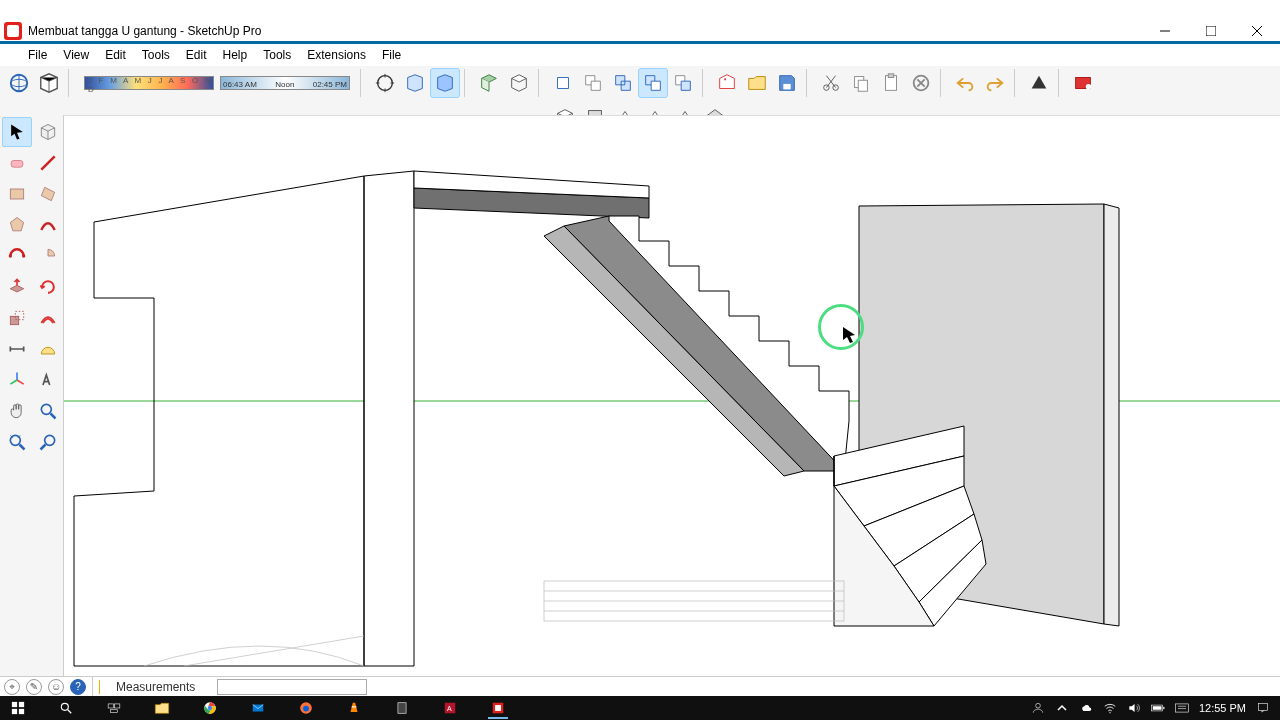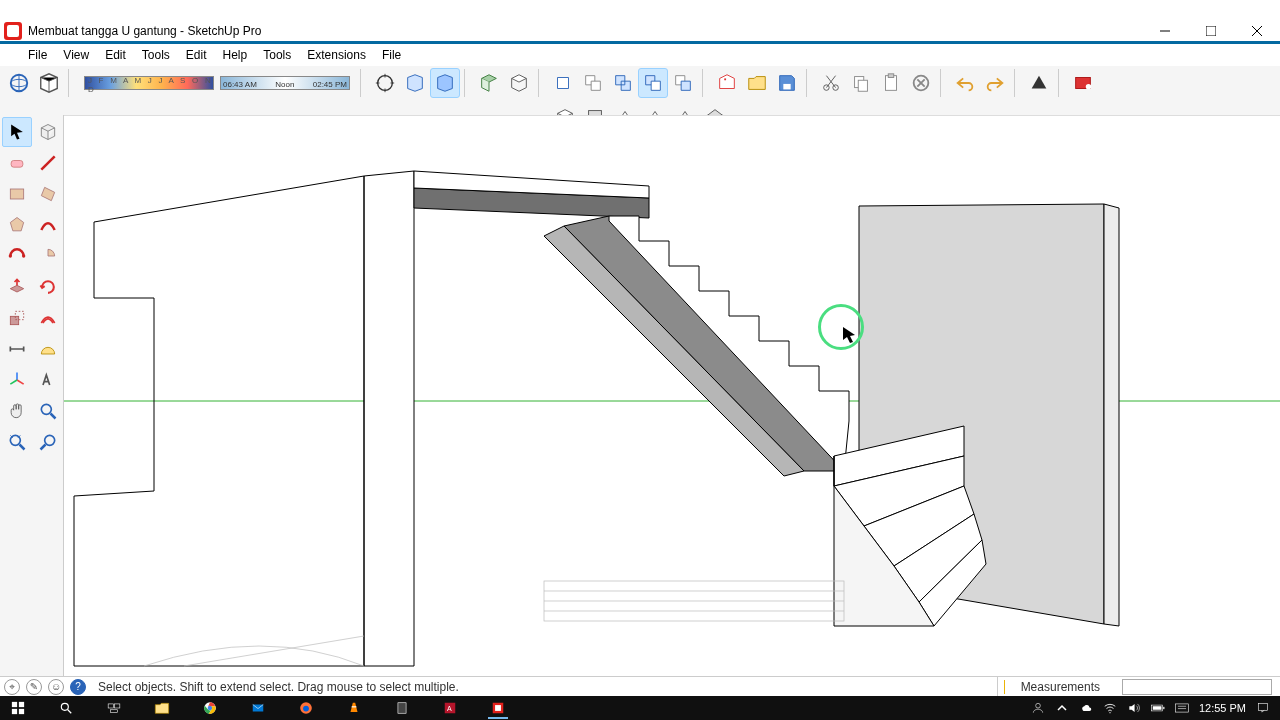--- a/index.html
+++ b/index.html
@@ -547,21 +547,20 @@
         </svg>
     </div>
   </div>
 </div>
 
 <div class="statusbar">
   <div class="sb-icon">⌖</div>
   <div class="sb-icon">✎</div>
   <div class="sb-icon">☺</div>
   <div class="sb-icon" style="background:#2a64b8;color:#fff;border-color:#2a64b8">?</div>
-  <div class="hint">Select objects. Shift to extend select. Drag mouse to select multiple.</div>
   <div style="border-left:1px solid #ccc; height:100%"></div>
   <div class="measure-label">Measurements</div>
   <div class="measure-box"></div>
 </div>
 
 <div class="taskbar">
   <div class="task-btn start">
     <svg viewBox="0 0 16 16">
         <rect x="1" y="1" width="6" height="6" fill="#fff"></rect>
         <rect x="9" y="1" width="6" height="6" fill="#fff"></rect>

